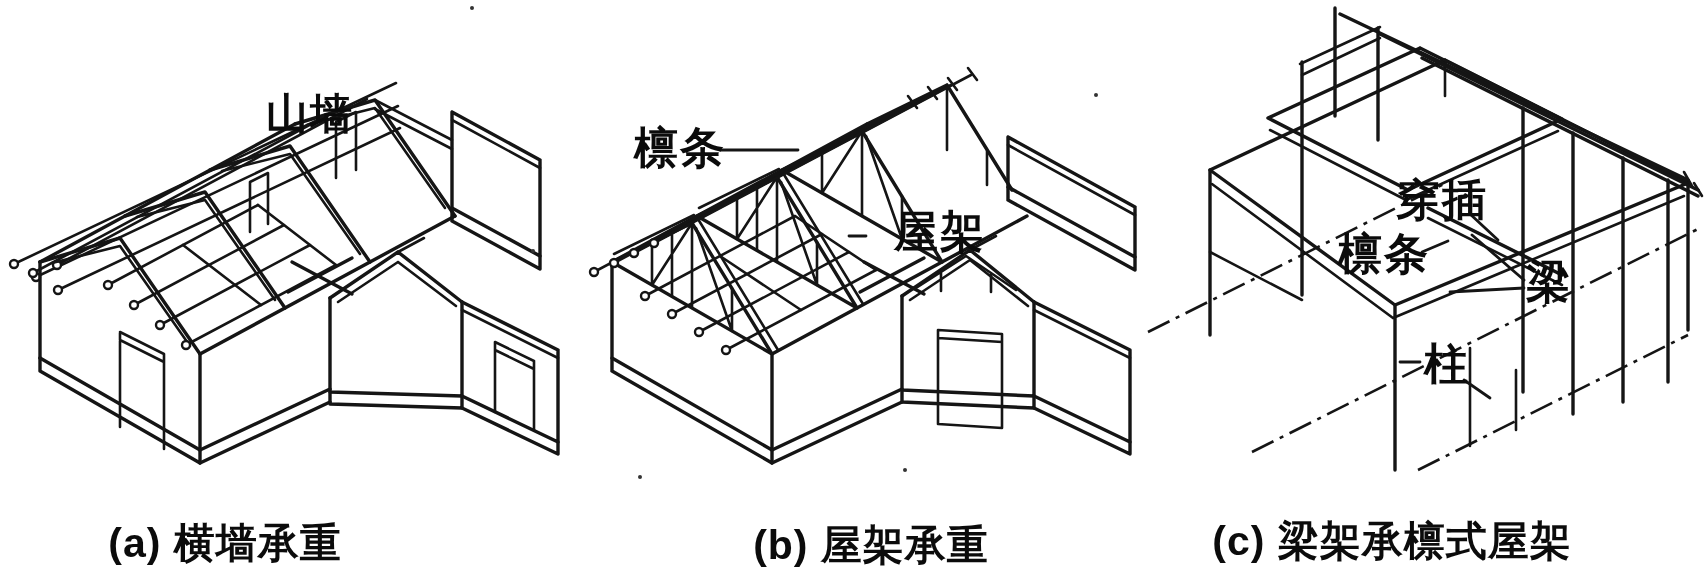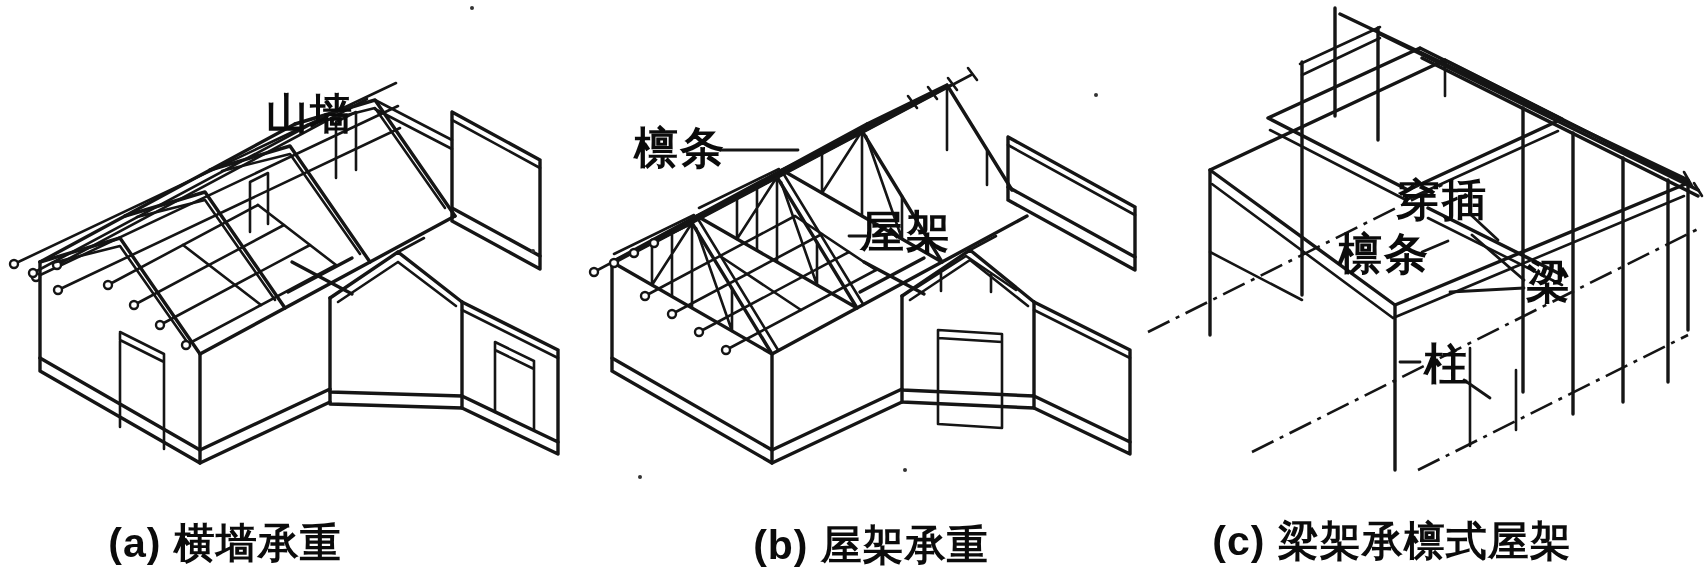--- a/index.html
+++ b/index.html
@@ -250,21 +250,21 @@
       <circle class="noise" cx="1096" cy="95" r="2"></circle>
       <circle class="noise" cx="905" cy="470" r="2"></circle>
       <circle class="noise" cx="640" cy="477" r="2"></circle>
     </g>
   </svg>
 
   <div class="cjk-label lbl-42" style="left:266px;top:92px;">山墙</div>
 
   <div class="cjk-label lbl-38" style="left:634px;top:126px;">檩条</div>
 
-  <div class="cjk-label lbl-38" style="left:860px;top:210px;">屋架</div>
+  <div class="cjk-label lbl-38" style="left:894px;top:210px;">屋架</div>
 
   <div class="cjk-label lbl-38" style="left:1396px;top:178px;">穿插</div>
 
   <div class="cjk-label lbl-38" style="left:1338px;top:232px;">檩条</div>
 
   <div class="cjk-label lbl-38" style="left:1526px;top:260px;">梁</div>
 
   <div class="cjk-label lbl-38" style="left:1424px;top:342px;">柱</div>
 
   <div class="caption" style="left:225px;top:516px;">(a) 横墙承重</div>

